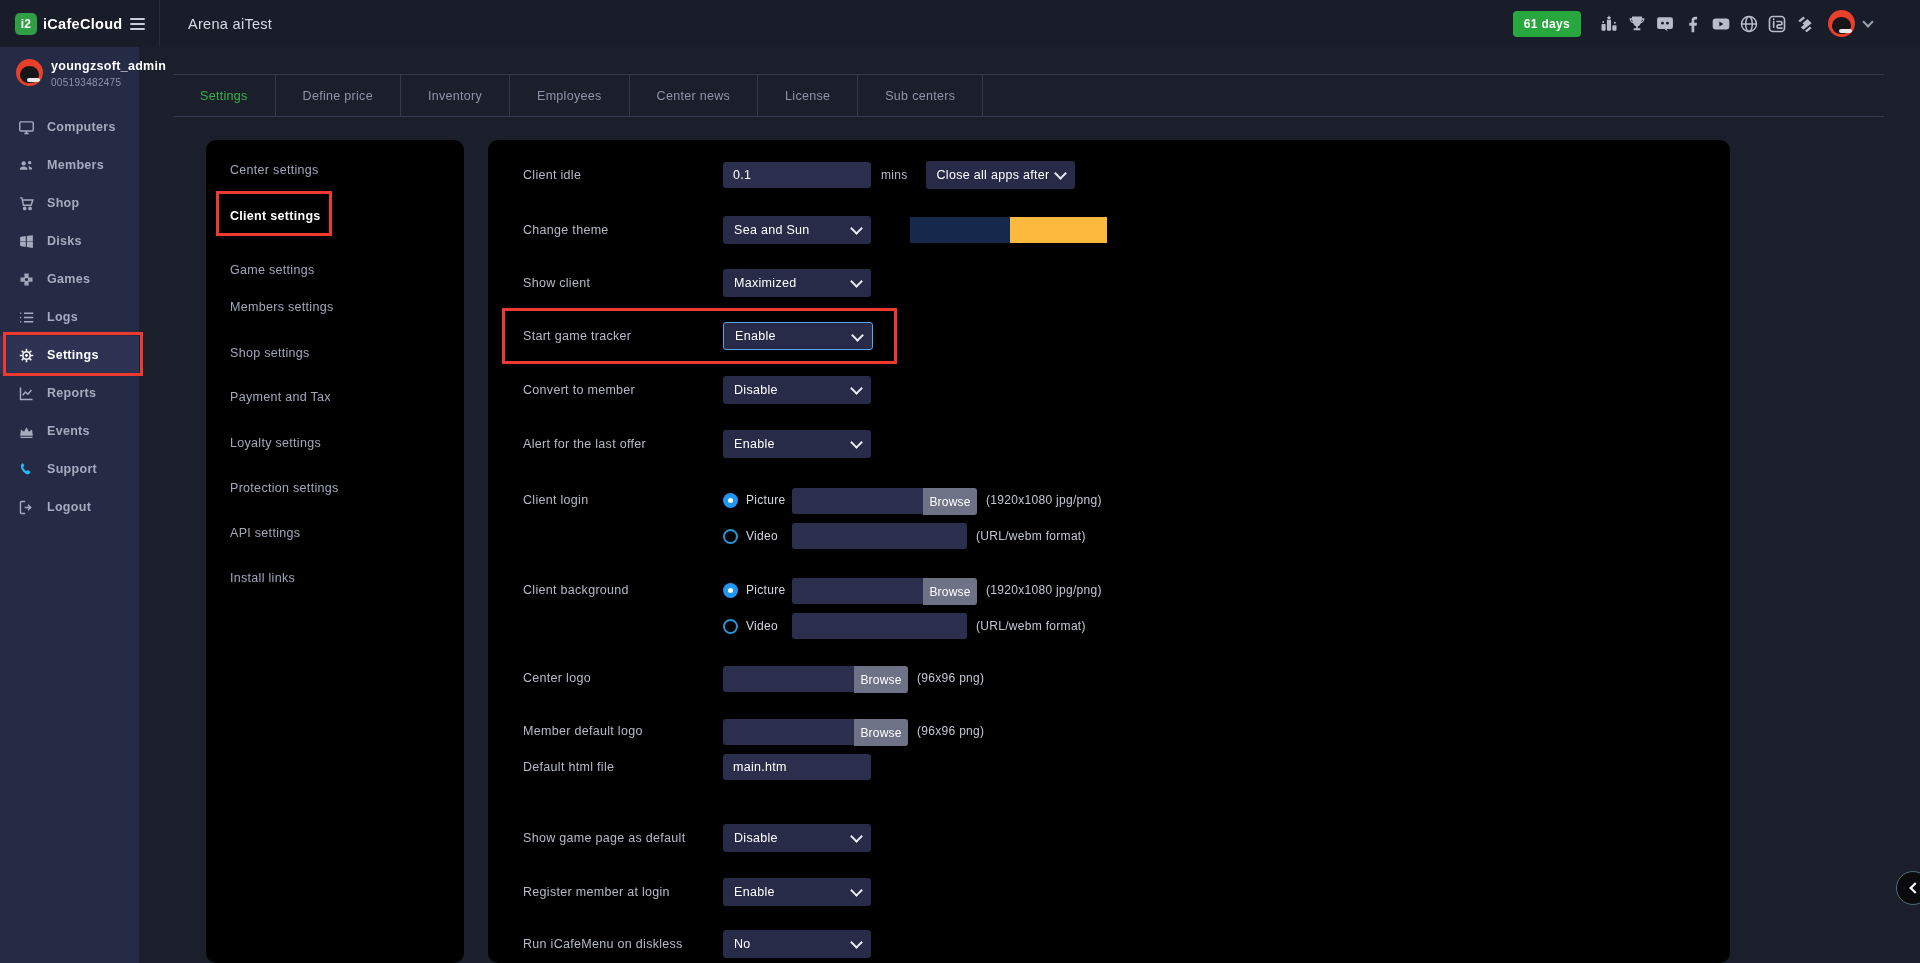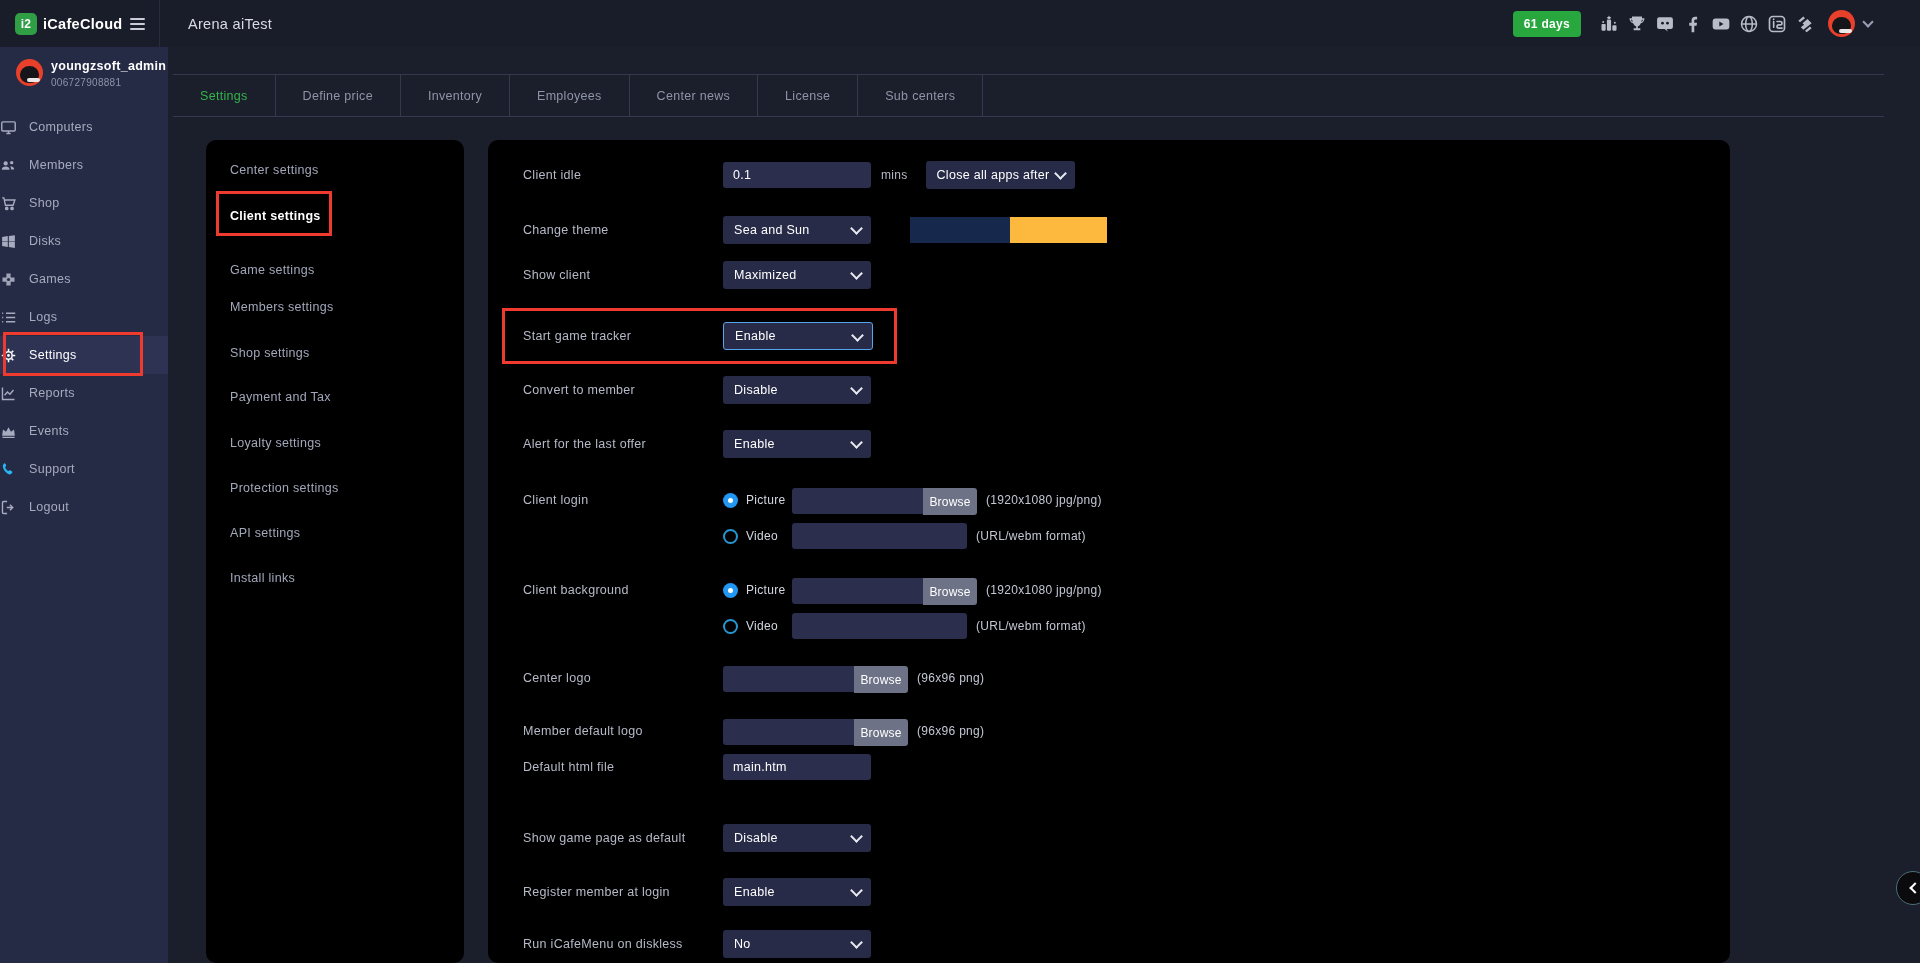--- a/index.html
+++ b/index.html
@@ -21,28 +21,28 @@
   .hamburger { margin-left:auto; width:15px; cursor:pointer; }
   .hamburger span { display:block; height:2px; background:#c9ccd8; margin:3px 0; border-radius:1px; }
   .h-title { margin-left:28px; font-size:14.5px; color:#d9dbe4; }
   .h-right { margin-left:auto; display:flex; align-items:center; padding-right:48px; }
   .badge-days { background:#27a73e; color:#fff; font-size:12px; font-weight:bold; padding:6px 11px; border-radius:4px; margin-right:14px; cursor:pointer; }
   .hicon { width:22px; height:22px; margin:0 3px; color:#b8bcc8; display:flex; align-items:center; justify-content:center; cursor:pointer; }
   .avatar-sm { width:27px; height:27px; border-radius:50%; background:#e8402a; margin-left:9px; overflow:hidden; position:relative; cursor:pointer; }
   .chev-down { width:8px; height:8px; border-right:2px solid #9aa0b4; border-bottom:2px solid #9aa0b4; transform:rotate(45deg); margin-left:9px; margin-top:-4px; }
 
   
-  .sidebar { position:absolute; top:47px; left:0; bottom:0; width:168px; background:#262b45; z-index:20; }
+  .sidebar { position:absolute; top:47px; left:0; bottom:0; width:139px; background:#262b45; z-index:20; }
   .user-block { display:flex; align-items:flex-start; padding:12px 10px 0 16px; }
   .avatar-user { width:27px; height:27px; border-radius:50%; background:#e8402a; overflow:hidden; position:relative; flex:none; }
   .user-meta { margin-left:8px; }
   .user-name { color:#fff; font-weight:bold; font-size:12.5px; line-height:15px; }
   .user-id { color:#8d93a8; font-size:10px; margin-top:3px; }
   .side-nav { position:absolute; top:61px; left:0; right:0; }
-  .snav-item { height:38px; display:flex; align-items:center; padding-left:0; color:#a6abbf; font-size:12.5px; cursor:pointer; position:relative; }
+  .snav-item { height:38px; display:flex; align-items:center; padding-left:18px; color:#a6abbf; font-size:12.5px; cursor:pointer; position:relative;font-weight:bold; }
   .snav-item .sicon { width:17px; height:17px; margin-right:12px; color:#a6abbf; flex:none; }
   .snav-item.active { background:#2e3354; color:#fff; }
   .snav-item.active .sicon { color:#fff; }
   .sicon.blue { color:#29b6f6; }
 
   
   .tabs-topline { position:absolute; top:74px; left:173px; width:1711px; border-top:1px solid #343950; }
   .tabs { position:absolute; top:75px; left:173px; height:41px; display:flex; align-items:stretch; }
   .tab { display:flex; align-items:center; padding:0 27px; font-size:12.5px; color:#8f95a8; border-right:1px solid #343950; cursor:pointer; }
   .tab.active { color:#34b44a; }
@@ -168,21 +168,21 @@
 
 <div class="sidebar">
   <div class="user-block">
     <div class="avatar-user">
       <div class="ninja-head">
           <div class="ninja-eyes"></div>
         </div>
     </div>
     <div class="user-meta">
       <div class="user-name">youngzsoft_admin</div>
-      <div class="user-id">006727908881</div>
+      <div class="user-id">005193482475</div>
     </div>
   </div>
   <div class="side-nav">
     <div class="snav-item">
       <svg class="sicon" viewBox="0 0 24 24" fill="none" stroke="currentColor" stroke-width="2">
           <rect x="2.5" y="4" width="19" height="13" rx="1.5"></rect>
           <path d="M9 20.5h6M12 17v3.5"></path>
         </svg>
       <span>Computers</span>
     </div>
@@ -305,21 +305,21 @@
     <div class="flabel">Change theme</div>
     <div class="fctrl">
       <div class="sel">
           <span class="sv">Sea and Sun</span>
         </div>
       <div class="swatch" style="margin-left:39px; width:100px; background:#16294d;"></div>
       <div class="swatch" style="width:97px; background:#fdb93e;"></div>
     </div>
   </div>
 
-  <div class="frow" style="top:115px;">
+  <div class="frow" style="top:123px;">
     <div class="flabel">Show client</div>
     <div class="fctrl">
       <div class="sel">
           <span class="sv">Maximized</span>
         </div>
     </div>
   </div>
 
   <div class="frow" style="top:176px;">
     <div class="flabel">Start game tracker</div>

